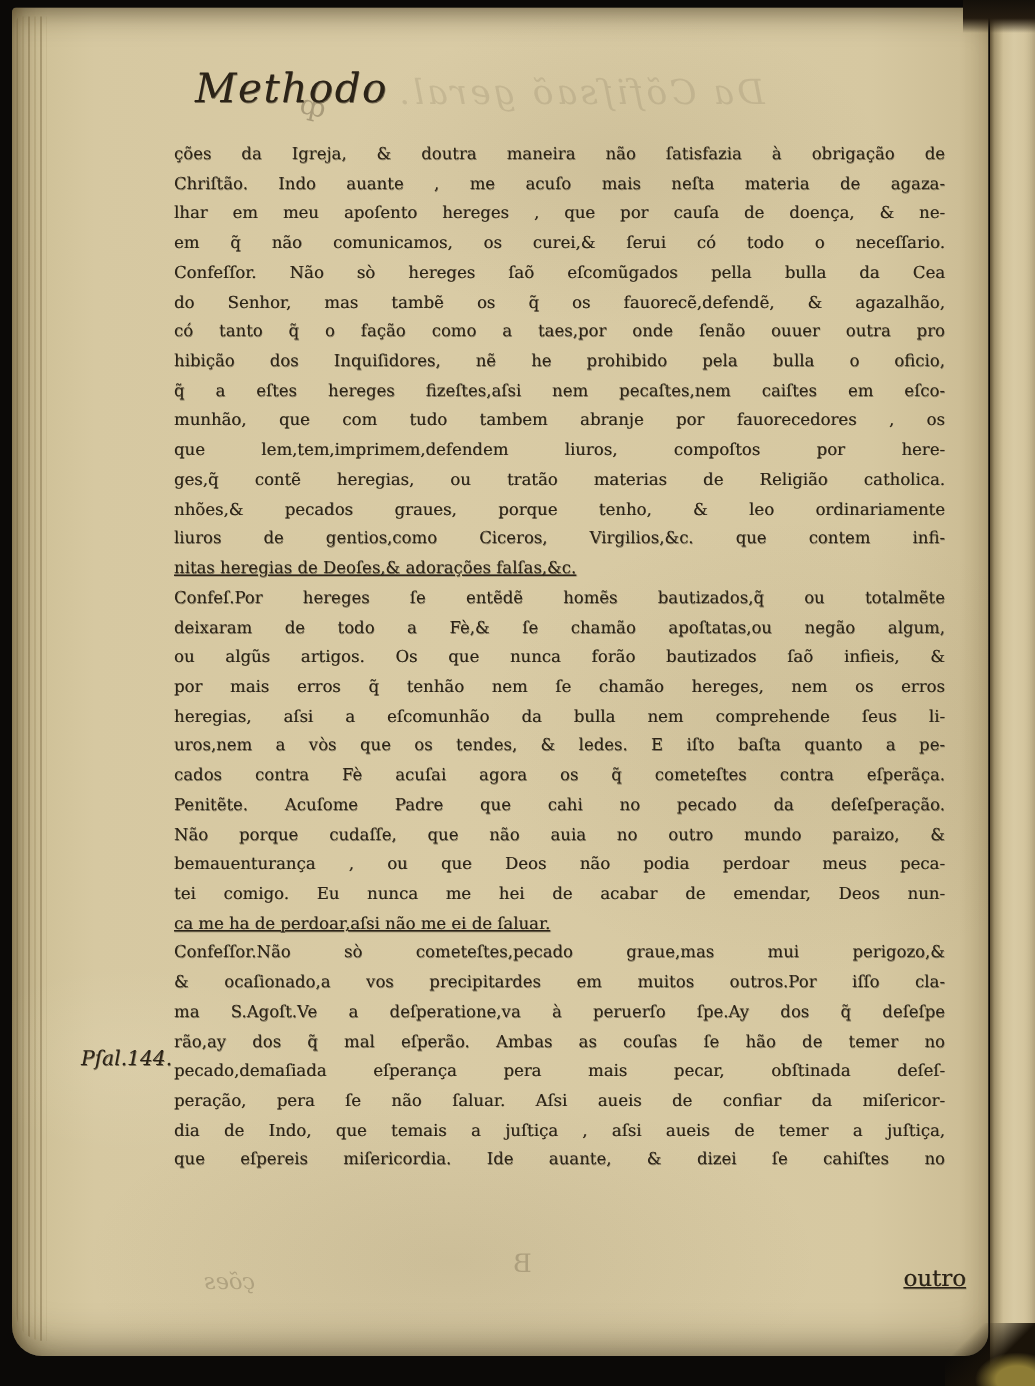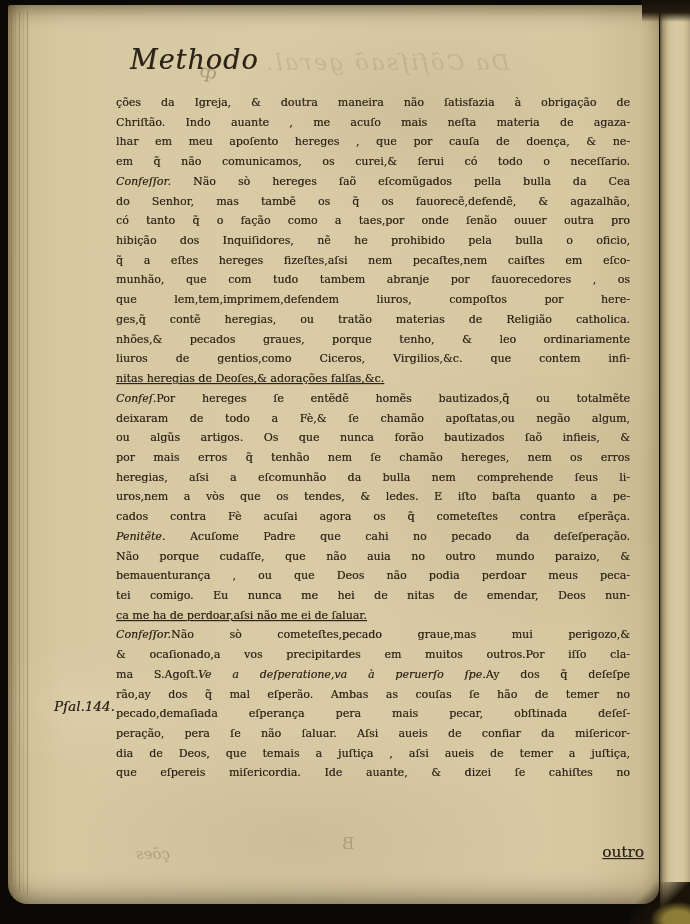--- a/index.html
+++ b/index.html
@@ -68,21 +68,21 @@
     font-size:11px;
   }
   .line{
     height:19.72px;line-height:19.72px;
     white-space:nowrap;
     text-align:justify;text-align-last:justify;
     white-space:normal;
     text-shadow:0.35px 0.35px 0.25px rgba(43,35,23,.5);
   }
   .line.l{text-align:center;text-align-last:left;text-decoration:underline;}
-  .it{font-style:italic;}
+  .it{}
   .catchword{
     position:absolute;left:122px;top:838px;width:514px;
     text-align:right;
     font-size:15.3px;line-height:19.72px;
     color:var(--ink);
     text-shadow:0.35px 0.35px 0.25px rgba(43,35,23,.5);
     text-decoration:underline;
   }
   .margin-note{
     position:absolute;left:46px;top:694px;width:74px;
@@ -146,29 +146,29 @@
       <div class="line"><span class="it">Confeſ.</span><span>Por hereges ſe entẽdẽ homẽs bautizados,q̃ ou totalmẽte</span></div>
       <div class="line"><span>deixaram de todo a Fè,&amp; ſe chamão apoſtatas,ou negão algum,</span></div>
       <div class="line"><span>ou algũs artigos.  Os que nunca forão  bautizados ſaõ infieis, &amp;</span></div>
       <div class="line"><span>por mais erros  q̃ tenhão nem ſe chamão hereges,  nem os erros</span></div>
       <div class="line"><span>heregias, aſsi a eſcomunhão  da bulla nem  comprehende ſeus li-</span></div>
       <div class="line"><span>uros,nem a vòs que os tendes, &amp; ledes. E iſto baſta quanto a pe-</span></div>
       <div class="line"><span>cados contra Fè acuſai  agora os q̃ cometeſtes contra eſperãça.</span></div>
       <div class="line"><span class="it">Penitẽte.</span><span> Acuſome Padre que cahi no pecado da deſeſperação.</span></div>
       <div class="line"><span>Não porque cudaſſe, que não auia no  outro  mundo paraizo, &amp;</span></div>
       <div class="line"><span>bemauenturança , ou que Deos não podia  perdoar  meus peca-</span></div>
-      <div class="line"><span>tei comigo.  Eu nunca me  hei de nitas de emendar,  Deos nun-</span></div>
+      <div class="line"><span>tei comigo.  Eu nunca me  hei de acabar de emendar,  Deos nun-</span></div>
       <div class="line l"><span>ca me ha de perdoar,aſsi não me ei de ſaluar.</span></div>
       <div class="line"><span class="it">Confeſſor.</span><span>Não sò cometeſtes,pecado graue,mas mui perigozo,&amp;</span></div>
       <div class="line"><span>&amp; ocaſionado,a vos precipitardes em muitos outros.Por iſſo cla-</span></div>
       <div class="line"><span>ma S.Agoſt.</span><span class="it">Ve a deſperatione,va à peruerſo ſpe.</span><span>Ay dos q̃ deſeſpe</span></div>
       <div class="line"><span>rão,ay dos q̃ mal eſperão.  Ambas as  couſas ſe hão de temer no</span></div>
       <div class="line"><span>pecado,demaſiada eſperança pera mais pecar,  obſtinada deſeſ-</span></div>
       <div class="line"><span>peração, pera ſe não ſaluar.  Aſsi aueis de confiar  da miſericor-</span></div>
-      <div class="line"><span>dia de Deos, que temais a juſtiça , aſsi aueis de  temer a juſtiça,</span></div>
+      <div class="line"><span>dia de Indo, que temais a juſtiça , aſsi aueis de  temer a juſtiça,</span></div>
       <div class="line"><span>que eſpereis miſericordia.  Ide auante, &amp; dizei ſe  cahiſtes no</span></div>
     </div>
 
   <div class="margin-note">Pſal.144.</div>
 
   <div class="ghost ghost-signature">B</div>
 
   <div class="ghost ghost-corner">ções</div>
 
   <div class="catchword">outro</div>

